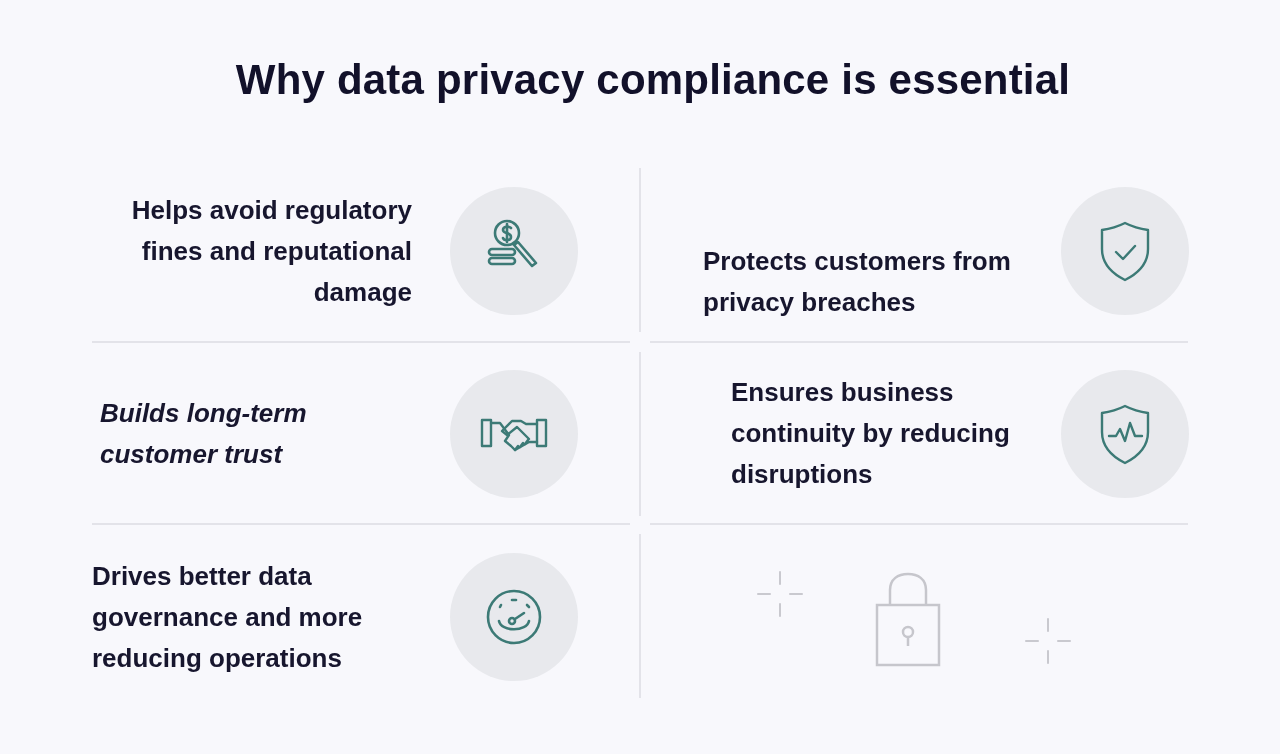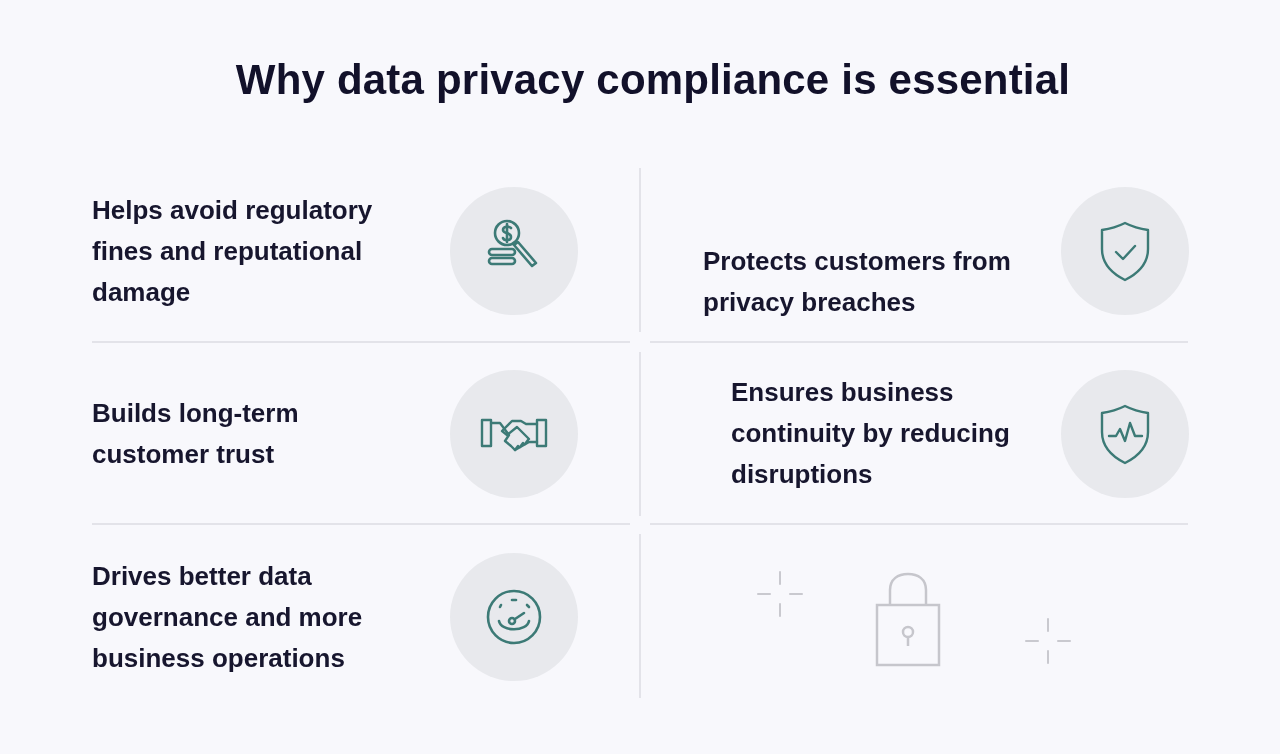--- a/index.html
+++ b/index.html
@@ -41,21 +41,21 @@
 <div class="vdiv" style="top:168px;height:164px;"></div>
 <div class="vdiv" style="top:352px;height:164px;"></div>
 <div class="vdiv" style="top:534px;height:164px;"></div>
 
 <div class="hdiv" style="top:341px;left:92px;width:538px;"></div>
 <div class="hdiv" style="top:341px;left:650px;width:538px;"></div>
 <div class="hdiv" style="top:523px;left:92px;width:538px;"></div>
 <div class="hdiv" style="top:523px;left:650px;width:538px;"></div>
 
 <div>
-  <p class="cell-text" style="left:92px;top:190px;width:320px;">Helps avoid regulatory fines and reputational damage</p>
+  <p class="cell-text" style="left:92px;top:190px;width:320px;text-align:right;">Helps avoid regulatory fines and reputational damage</p>
   <div class="icon-circle" style="left:450px;top:187px;">
     <svg viewBox="0 0 80 80" fill="none" stroke="#3c7a76" stroke-width="2.6" stroke-linecap="round" stroke-linejoin="round">
       <circle cx="33" cy="22" r="12"></circle>
       <path d="M37 17 C35 15 29 15 29 19 C29 23 37 21 37 26 C37 30 30 30 29 27"></path>
       <line x1="33" y1="13" x2="33" y2="31"></line>
       <rect x="15" y="38" width="26" height="6" rx="3"></rect>
       <rect x="15" y="47" width="26" height="6" rx="3"></rect>
       <path d="M44 31 L62 52 L58 55 L40 34 Z"></path>
     </svg>
   </div>
@@ -65,21 +65,21 @@
   <p class="cell-text" style="left:703px;top:207px;width:320px;margin-top:34px;">Protects customers from privacy breaches</p>
   <div class="icon-circle" style="left:1061px;top:187px;">
     <svg viewBox="0 0 80 80" fill="none" stroke="#3c7a76" stroke-width="2.4" stroke-linecap="round" stroke-linejoin="round">
       <path d="M40 12 C32 16 24 18 17 19 L17 38 C17 54 28 63 40 69 C52 63 63 54 63 38 L63 19 C56 18 48 16 40 12 Z"></path>
       <path d="M31 41 L38 48 L50 35"></path>
     </svg>
   </div>
 </div>
 
 <div>
-  <p class="cell-text" style="left:92px;top:393px;width:320px;">Builds long-term customer trust</p>
+  <p class="cell-text" style="left:100px;top:393px;width:320px;font-style:italic;">Builds long-term customer trust</p>
   <div class="icon-circle" style="left:450px;top:370px;">
     <svg viewBox="0 0 80 80" fill="none" stroke="#3c7a76" stroke-width="2.4" stroke-linejoin="round" stroke-linecap="round">
       <rect x="8" y="26" width="9" height="26"></rect>
       <rect x="63" y="26" width="9" height="26"></rect>
       <path d="M17 29 L26 29 L35 41 L31 47 L37 52 L41 56 L55 48 L63 48"></path>
       <path d="M63 30 L52 30 L47 27 L38 27 L28 37 L33 41 L43 33 L55 45"></path>
       <path d="M41 56 L44 52 M46 53 L49 49 M51 50 L54 46"></path>
     </svg>
   </div>
 </div>
@@ -88,21 +88,21 @@
   <p class="cell-text" style="left:703px;top:372px;width:330px;margin-left:28px;">Ensures business continuity by reducing disruptions</p>
   <div class="icon-circle" style="left:1061px;top:370px;">
     <svg viewBox="0 0 80 80" fill="none" stroke="#3c7a76" stroke-width="2.4" stroke-linecap="round" stroke-linejoin="round">
       <path d="M40 12 C32 16 24 18 17 19 L17 38 C17 54 28 63 40 69 C52 63 63 54 63 38 L63 19 C56 18 48 16 40 12 Z"></path>
       <path d="M24 42 L31 42 L35 35 L40 47 L45 29 L50 42 L57 42"></path>
     </svg>
   </div>
 </div>
 
 <div>
-  <p class="cell-text" style="left:92px;top:556px;width:320px;">Drives better data governance and more business operations</p>
+  <p class="cell-text" style="left:92px;top:556px;width:320px;">Drives better data governance and more reducing operations</p>
   <div class="icon-circle" style="left:450px;top:553px;">
     <svg viewBox="0 0 80 80" fill="none" stroke="#3c7a76" stroke-width="2.6" stroke-linecap="round" stroke-linejoin="round">
       <circle cx="40" cy="40" r="26"></circle>
       <path d="M25 44 C27 55 53 55 55 44"></path>
       <line x1="26" y1="30" x2="27" y2="28"></line>
       <line x1="38" y1="23" x2="42" y2="23"></line>
       <line x1="53" y1="28" x2="55" y2="30"></line>
       <circle cx="38" cy="44" r="3"></circle>
       <line x1="41" y1="42" x2="50" y2="36"></line>
     </svg>

